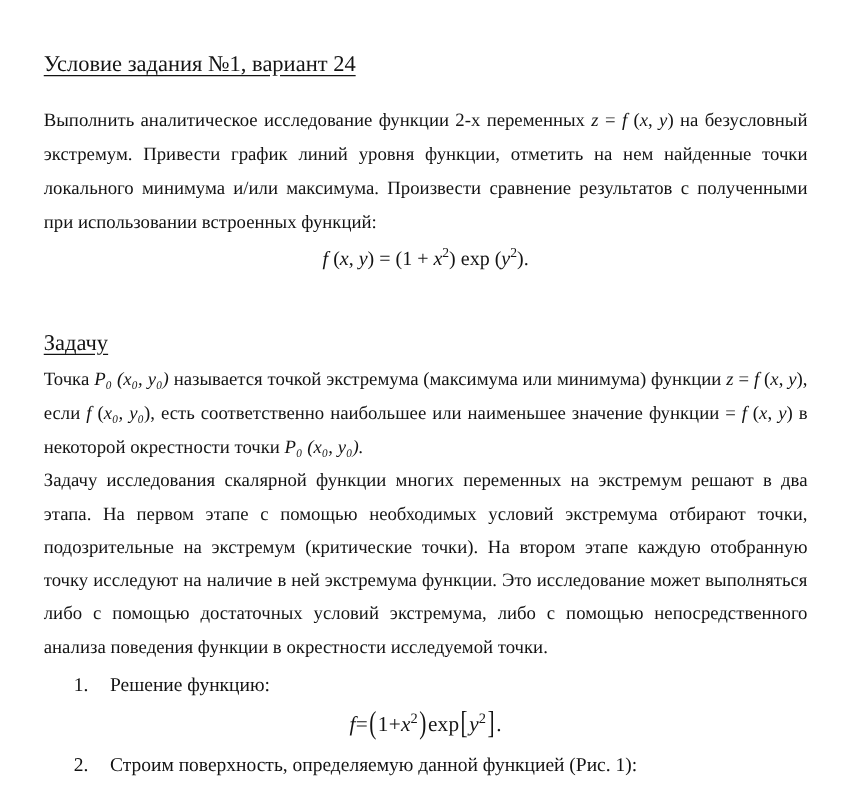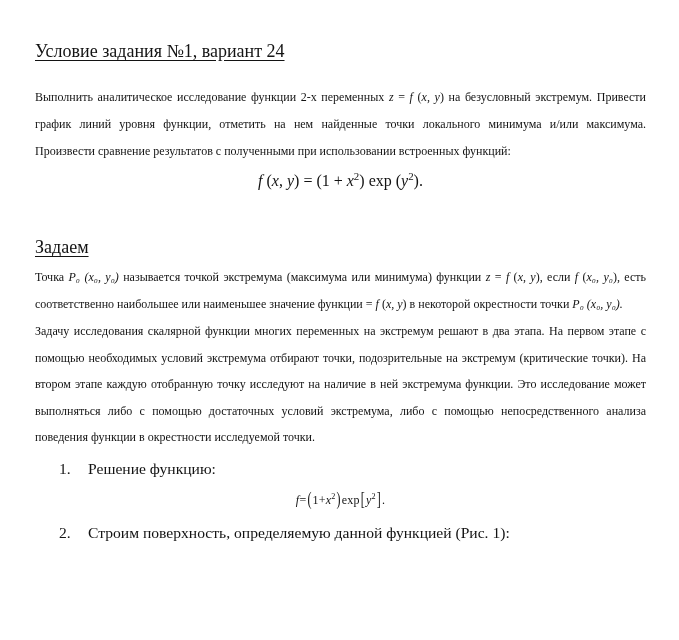--- a/index.html
+++ b/index.html
@@ -25,21 +25,21 @@
     font-size: 18px;
     line-height: 23px;
     text-decoration: underline;
     text-underline-offset: 3px;
   }
   .heading.solution {
     margin-top: 42px;
   }
   .para {
     margin: 0 33px 0 35px;
-    font-size: 12px;
+    font-size: 15px;
     line-height: 27px;
     text-align: justify;
   }
   .para.first { margin-top: 21px; }
   .para.def { margin-top: 5px; }
   .para.method { line-height: 26.5px; }
   .formula-line {
     margin: 3px 33px 0 35px;
     font-size: 16px;
     line-height: 26px;
@@ -50,21 +50,21 @@
     margin: 5px 33px 0 59px;
     font-size: 15.6px;
     line-height: 26px;
   }
   .list-num {
     flex: 0 0 29px;
   }
   .math-display {
     margin: 3px 33px 4px 35px;
     text-align: center;
-    font-size: 12px;
+    font-size: 17px;
     line-height: 30px;
     letter-spacing: 0.2px;
   }
   
   .it { font-style: italic; }
   .big {
     display: inline-block;
     transform: scaleY(1.5);
     transform-origin: 50% 58%;
     font-weight: 300;
@@ -80,21 +80,21 @@
 <body>
 
 <div class="doc">
 
   <div class="heading">Условие задания №1, вариант 24</div>
 
   <div class="para first"><span>Выполнить аналитическое исследование функции 2-х переменных </span><span class="it">z</span><span> = </span><span class="it">f</span><span> (</span><span class="it">x</span><span>, </span><span class="it">y</span><span>) на безусловный экстремум. Привести график линий уровня функции, отметить на нем найденные точки локального минимума и/или максимума. Произвести сравнение результатов с полученными при использовании встроенных функций:</span></div>
 
   <div class="formula-line"><span class="it">f</span><span> (</span><span class="it">x</span><span>, </span><span class="it">y</span><span>) = (1 + </span><span class="it">x</span><span class="sup">2</span><span>) exp (</span><span class="it">y</span><span class="sup">2</span><span>).</span></div>
 
-  <div class="heading solution">Задаем</div>
+  <div class="heading solution">Задачу</div>
 
   <div class="para def"><span>Точка </span><span class="it">P₀ (x₀, y₀)</span><span> называется точкой экстремума (максимума или минимума) функции </span><span class="it">z</span><span> = </span><span class="it">f</span><span> (</span><span class="it">x</span><span>, </span><span class="it">y</span><span>), если </span><span class="it">f</span><span> (</span><span class="it">x₀, y₀</span><span>), есть соответственно наибольшее или наименьшее значение функции = </span><span class="it">f</span><span> (</span><span class="it">x</span><span>, </span><span class="it">y</span><span>) в некоторой окрестности точки </span><span class="it">P₀ (x₀, y₀).</span></div>
 
   <div class="para method"><span>Задачу исследования скалярной функции многих переменных на экстремум решают в два этапа. На первом этапе с помощью необходимых условий экстремума отбирают точки, подозрительные на экстремум (критические точки). На втором этапе каждую отобранную точку исследуют на наличие в ней экстремума функции. Это исследование может выполняться либо с помощью достаточных условий экстремума, либо с помощью непосредственного анализа поведения функции в окрестности исследуемой точки.</span></div>
 
   <div class="list-item">
     <span class="list-num">1.</span>
     <span>Решение функцию:</span>
   </div>
 

